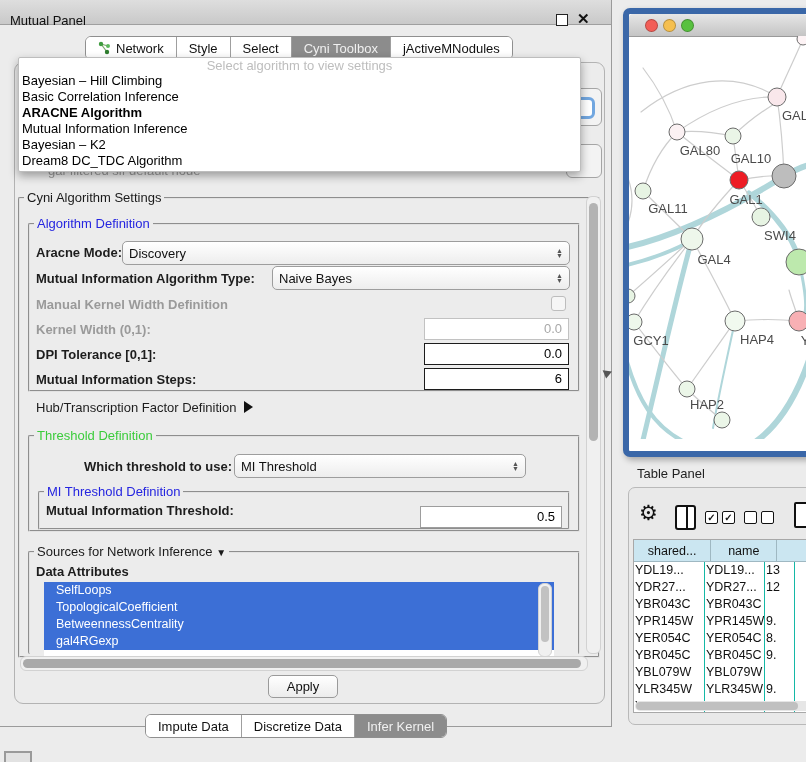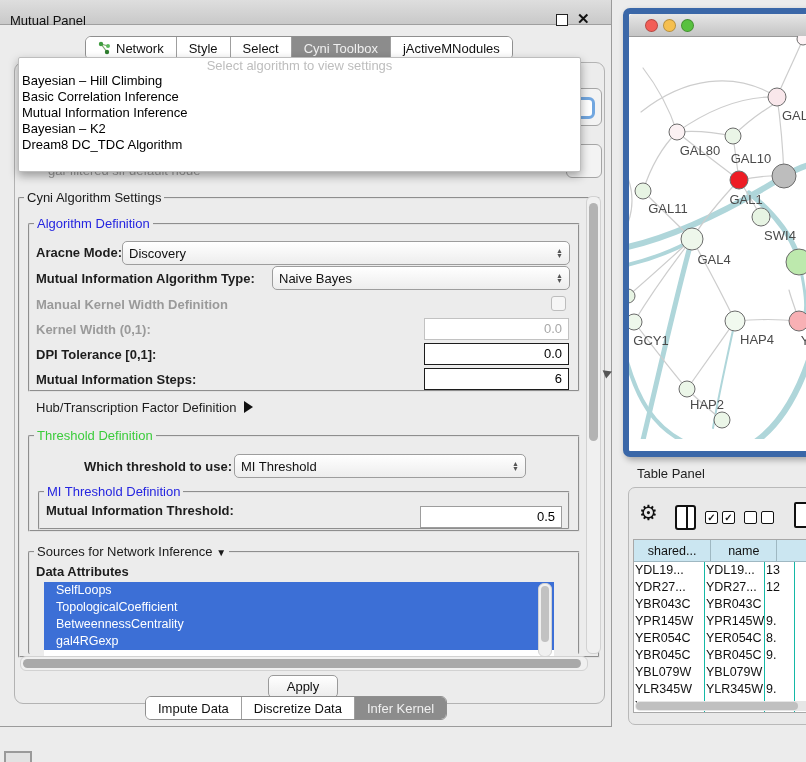--- a/index.html
+++ b/index.html
@@ -121,20 +121,21 @@
   <div class="abs focus-ring" style="left:4px;top:8px;width:18px;height:16px;"></div>
 </div>
 <div class="abs frag" style="left:566px;top:144px;width:34px;height:32px;"></div>
 <div class="abs bg-text" style="left:48px;top:163px;z-index:1;">gal-filtered sif default node</div>
 
 <div class="abs popup">
   <div class="ph">Select algorithm to view settings</div>
   <div id="dd-items">
       <div class="it">Bayesian – Hill Climbing</div>
       <div class="it">Basic Correlation Inference</div>
+      <div class="it bold">ARACNE Algorithm</div>
       <div class="it">Mutual Information Inference</div>
       <div class="it">Bayesian – K2</div>
       <div class="it">Dream8 DC_TDC Algorithm</div>
     </div>
 </div>
 
 <fieldset style="left:18px;top:190px;width:578px;height:464px;">
   <legend>Cyni Algorithm Settings</legend>
 </fieldset>
 
@@ -211,21 +212,21 @@
 
 <div class="abs sb-track" style="left:586px;top:196px;width:13px;height:456px;">
   <div class="sb-thumb abs" style="left:1.5px;top:6px;width:9px;height:238px;"></div>
 </div>
 <div class="abs sb-track" style="left:20px;top:656px;width:566px;height:13px;">
   <div class="sb-thumb abs" style="left:2px;top:1.5px;width:558px;height:9px;background:#a9a9a9;"></div>
 </div>
 
 <div class="abs btn" style="left:268px;top:675px;width:68px;height:21px;">Apply</div>
 
-<div class="abs seg-bar" style="left:145px;top:696px;justify-content:space-between;" id="bottom-tabs">
+<div class="abs seg-bar" style="left:145px;top:714px;justify-content:space-between;" id="bottom-tabs">
     <div class="seg">
       <span>Impute Data</span>
     </div>
     <div class="seg">
       <span>Discretize Data</span>
     </div>
     <div class="seg sel">
       <span>Infer Kernel</span>
     </div>
   </div>

